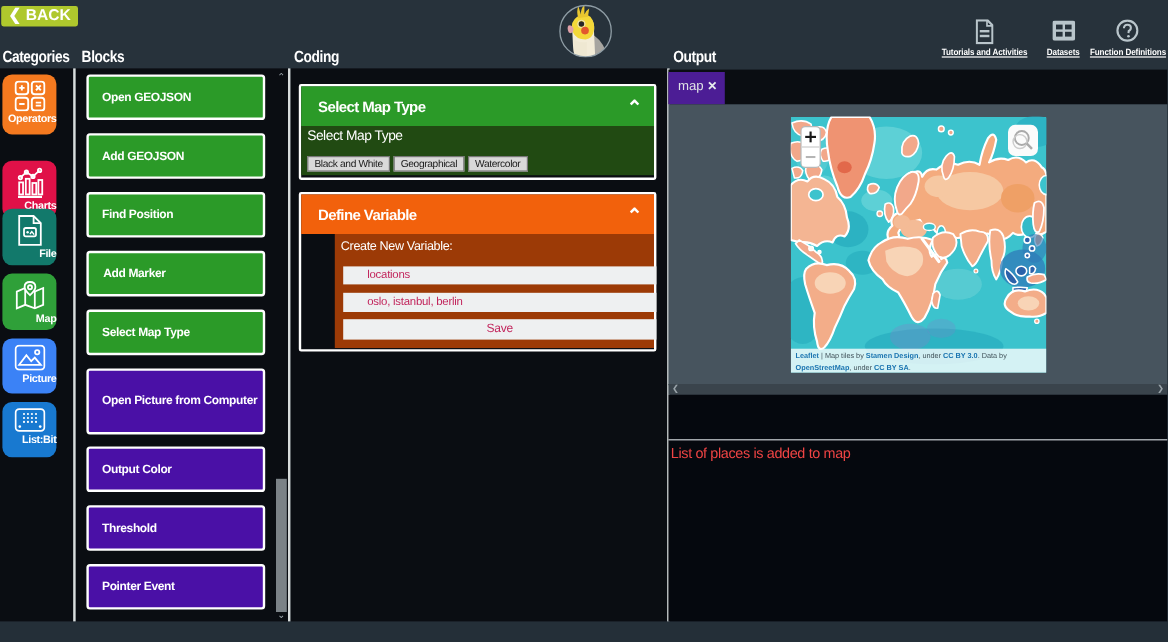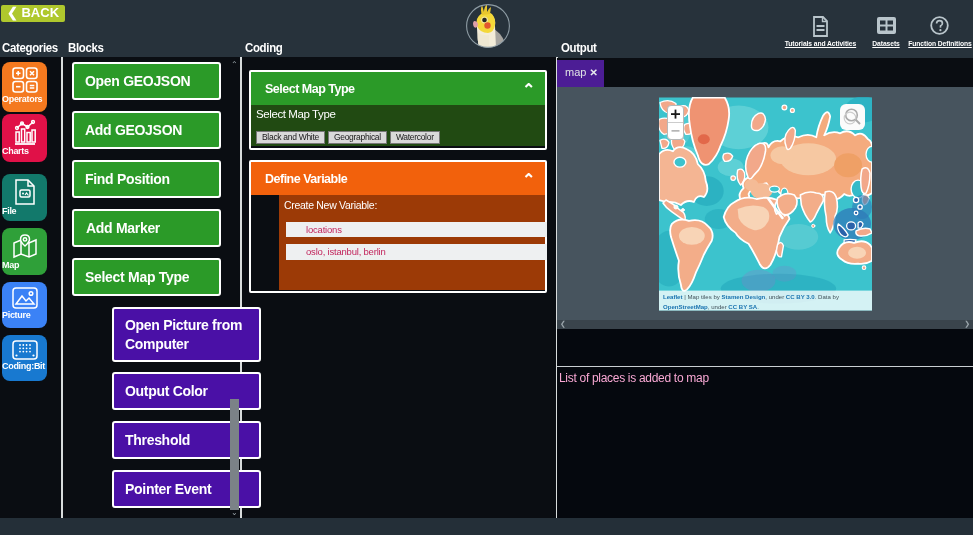--- a/index.html
+++ b/index.html
@@ -3,27 +3,27 @@
 <style>
 html,body{margin:0;padding:0;background:#27323b;}
 *{box-sizing:border-box;font-family:"Liberation Sans",sans-serif;}
 #app{position:relative;width:973px;height:535px;overflow:hidden;background:#27323b;}
 .abs{position:absolute;}
 .ptitle{position:absolute;top:40px;color:#fff;font-weight:bold;font-size:13.5px;letter-spacing:-0.4px;transform:scaleX(0.85);transform-origin:0 0;}
 .hlbl{position:absolute;top:39px;color:#fff;font-size:7.5px;font-weight:bold;text-decoration:underline;letter-spacing:-0.1px;text-align:center;transform:scaleX(0.9);transform-origin:50% 0;}
 .vline{position:absolute;top:57px;width:2px;height:461px;background:#d8dcdc;}
 .panel{position:absolute;top:57px;bottom:17px;background:#0a0d12;}
 
-.tile{position:absolute;left:2px;width:45px;height:48px;border-radius:8px;color:#fff;text-align:left;}
+.tile{position:absolute;left:2px;width:45px;height:48px;border-radius:8px;color:#fff;text-align:right;}
 .tile svg{display:block;margin:5px auto 0;}
 .tile .lbl{font-size:9px;font-weight:bold;margin-top:1px;letter-spacing:-0.3px;}
 
-.blk{position:absolute;left:72px;width:149px;border:2px solid #fff;border-radius:3px;color:#fff;font-size:14px;font-weight:bold;letter-spacing:-0.3px;display:flex;align-items:center;padding:2px 0 2px 11px;line-height:19px;}
+.blk{position:absolute;left:72px;width:149px;border:2px solid #fff;border-radius:3px;color:#fff;font-size:10px;font-weight:bold;letter-spacing:-0.3px;display:flex;align-items:center;padding:2px 0 2px 11px;line-height:19px;}
 .green{background:#2b9a28;}
-.purple{background:#4a10a6;margin-left:40px;}
+.purple{background:#4a10a6;}
 
 .cblk{position:absolute;left:249px;width:298px;border:2px solid #fff;border-radius:2px;}
 .chead{position:relative;color:#fff;font-weight:bold;font-size:12.5px;letter-spacing:-0.5px;padding:10px 0 9px 14px;}
 .chev{position:absolute;right:10px;top:8px;font-size:16px;font-weight:bold;}
 .btn3{display:inline-block;background:#d9d9d9;border:1px solid #777;color:#1a1a1a;font-size:8.5px;letter-spacing:-0.3px;padding:0px 5px 1px;margin-right:3px;}
 .inp{position:relative;margin:0 0 0 7px;width:261px;height:15px;background:#eef0f1;color:#c2255c;font-size:9.5px;letter-spacing:-0.2px;padding:2px 0 0 20px;}
 </style></head>
 <body>
 <div id="app">
 
@@ -94,21 +94,21 @@
         <rect x="14.5" y="1" width="10.5" height="10.5" rx="2.5"></rect>
       <rect x="1" y="14.5" width="10.5" height="10.5" rx="2.5"></rect>
         <rect x="14.5" y="14.5" width="10.5" height="10.5" rx="2.5"></rect>
       <path d="M6.2 4 L6.2 8.5 M4 6.2 L8.5 6.2"></path>
       <path d="M18 4.2 L22 8.2 M22 4.2 L18 8.2"></path>
       <path d="M4 19.7 L8.5 19.7"></path>
       <path d="M17.8 18.5 L22.3 18.5 M17.8 21 L22.3 21"></path>
     </svg>
     <div class="lbl">Operators</div>
   </div>
-  <div class="tile" style="top:114px;height:48px;background:#e01148;">
+  <div class="tile" style="top:134px;height:48px;background:#e01148;">
     <svg width="26" height="26" viewBox="0 0 26 26" fill="none" stroke="#fff" stroke-width="1.5">
       <path d="M3 25 L23 25" stroke-width="1.8"></path>
       <rect x="4" y="13" width="3.2" height="10"></rect>
         <rect x="9.5" y="10" width="3.2" height="13"></rect>
         <rect x="15" y="13.5" width="3.2" height="9.5"></rect>
         <rect x="20 " y="11" width="3.2" height="12"></rect>
       <path d="M5 9 L10 4.5 L15.5 8 L21 3"></path>
       <circle cx="5" cy="9" r="1.4"></circle>
         <circle cx="10" cy="4.5" r="1.4"></circle>
         <circle cx="15.5" cy="8" r="1.4"></circle>
@@ -156,21 +156,21 @@
           <circle cx="14.6" cy="8.3" r="0.9"></circle>
           <circle cx="18" cy="8.3" r="0.9"></circle>
         <circle cx="8" cy="11.6" r="0.9"></circle>
           <circle cx="11.3" cy="11.6" r="0.9"></circle>
           <circle cx="14.6" cy="11.6" r="0.9"></circle>
           <circle cx="18" cy="11.6" r="0.9"></circle>
         <circle cx="4.5" cy="15.5" r="1.1"></circle>
           <circle cx="21.5" cy="15.5" r="1.1"></circle>
       </g>
     </svg>
-    <div class="lbl">Coding:Bit</div>
+    <div class="lbl">List:Bit</div>
   </div>
 
   <div class="blk green" style="top:62px;height:38px;">Open GEOJSON</div>
   <div class="blk green" style="top:111px;height:38px;">Add GEOJSON</div>
   <div class="blk green" style="top:160px;height:38px;">Find Position</div>
   <div class="blk green" style="top:209px;height:38px;padding-left:12px;">Add Marker</div>
   <div class="blk green" style="top:258px;height:38px;">Select Map Type</div>
   <div class="blk purple" style="top:307px;height:55px;">Open Picture from Computer</div>
   <div class="blk purple" style="top:372px;height:38px;">Output Color</div>
   <div class="blk purple" style="top:421px;height:38px;">Threshold</div>
@@ -189,20 +189,21 @@
       </div>
     </div>
   </div>
 
   <div class="cblk" style="top:160px;height:133px;">
     <div class="chead" style="background:#f2610c;">Define Variable<span class="chev">⌃</span></div>
     <div style="background:#9c3a06;height:95px;padding:4px 0 0 0;margin-left:28px;">
       <div style="color:#fff;font-size:10.5px;letter-spacing:-0.3px;margin-left:5px;">Create New Variable:</div>
       <div class="inp" style="margin-top:11px;">locations</div>
       <div class="inp" style="margin-top:7px;height:16px;">oslo, istanbul, berlin</div>
+      <div class="inp" style="margin-top:6px;height:17px;text-align:center;padding-left:0;font-size:10px;padding-top:3px;">Save</div>
     </div>
   </div>
 
   <div class="abs" style="left:557px;top:58px;width:416px;height:29px;background:#0a0d12;"></div>
   <div class="abs" style="left:557px;top:60px;width:47px;height:27px;background:#4c1d95;color:#dfe3e5;font-size:11px;padding:6px 0 0 8px;">map <span style="color:#e8ecee;font-weight:bold;font-size:10px;">✕</span></div>
 
   <div class="abs" style="left:557px;top:87px;width:416px;height:234px;background:#47545e;"></div>
 
   <div class="abs" style="left:659px;top:97px;width:213px;height:214px;">
     <svg width="213" height="214" viewBox="0 0 214 214">
@@ -334,17 +335,17 @@
     </div>
   </div>
 
   <div class="abs" style="left:557px;top:320px;width:416px;height:9px;background:#3a444c;">
     <span style="position:absolute;left:3px;top:0px;color:#9aa4aa;font-size:7px;">❮</span>
     <span style="position:absolute;right:3px;top:0px;color:#9aa4aa;font-size:7px;">❯</span>
   </div>
 
   <div class="abs" style="left:557px;top:329px;width:416px;height:189px;background:#05080e;">
     <div style="position:absolute;left:0;top:37px;width:100%;height:1px;background:#c9ced2;"></div>
-    <div style="position:absolute;left:2px;top:42px;color:#f9a8d4;font-size:12px;letter-spacing:-0.3px;">List of places is added to map</div>
+    <div style="position:absolute;left:2px;top:42px;color:#ef4444;font-size:12px;letter-spacing:-0.3px;">List of places is added to map</div>
   </div>
 
   <div class="abs" style="left:0;top:518px;width:973px;height:17px;background:#242f38;"></div>
 </div>
 
 </body></html>

